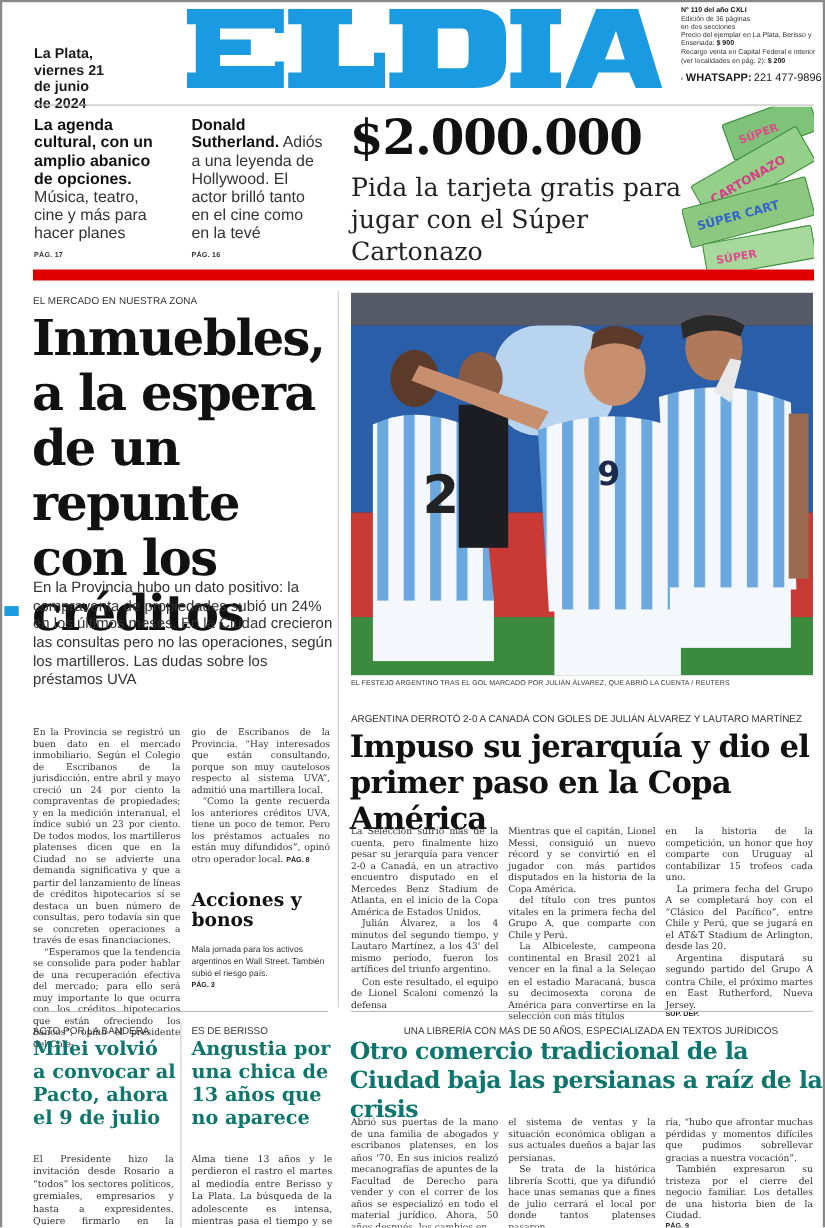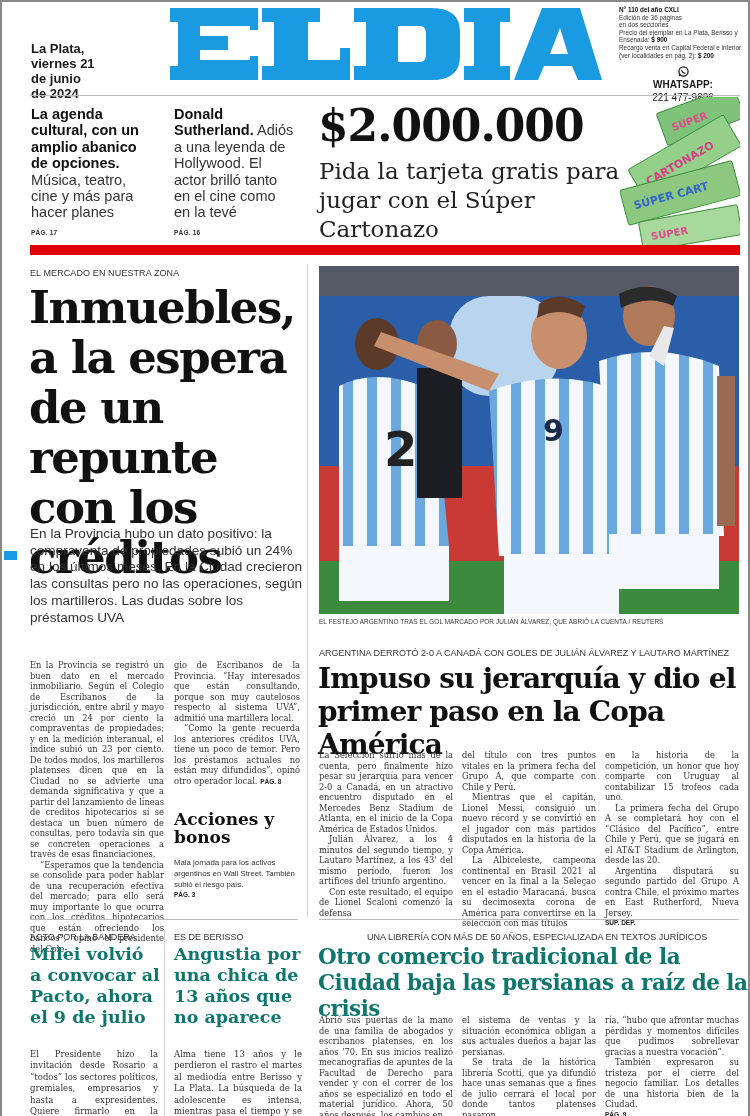--- a/index.html
+++ b/index.html
@@ -7,21 +7,21 @@
   body { position: relative; font-family: "Liberation Sans", sans-serif; color: #1a1a1a; }
   .frame { position: absolute; left: 0; top: 0; width: 750px; height: 1116px; border-left: 2px solid #888; border-top: 2px solid #888; border-right: 2px solid #888; }
   .abs { position: absolute; }
   .serif { font-family: "DejaVu Serif", "Liberation Serif", serif; }
 
   
   .dateline { left: 31px; top: 5px; width: 120px; font-weight: 700; font-size: 13px; line-height: 15px; color: #1a1a1a; margin-top: 36px; }
   .logo { left: 170px; top: 8px; width: 432px; height: 72px; }
   .edition { left: 619px; top: 6px; width: 128px; font-size: 6.4px; line-height: 7.6px; color: #333; }
   .edition b { color: #111; }
-  .whatsapp { left: 619px; top: 66px; width: 128px; font-size: 10px; white-space: nowrap; display: flex; align-items: center; gap: 2px; flex-direction: column; }
+  .whatsapp { left: 619px; top: 66px; width: 128px; font-size: 10px; white-space: nowrap; display: flex; align-items: center; gap: 2px; }
   .whatsapp .wa-label { font-weight: 700; }
 
   .hr-top { left: 30px; top: 95px; width: 710px; height: 1px; background: #bbb; }
 
   
   .teaser { font-size: 14.5px; line-height: 16.4px; color: #333; }
   .teaser b { color: #111; }
   .pag { font-size: 6.5px; font-weight: 700; color: #333; letter-spacing: 0.2px; }
   .promo-amount { left: 318px; top: 100px; font-size: 44px; font-weight: 900; color: #111; letter-spacing: -1px; line-height: 52px; }
   .promo-text { left: 319px; top: 157px; width: 320px; font-size: 23px; line-height: 29px; color: #222; }
@@ -212,22 +212,22 @@
 
 <div class="abs sports-kicker">ARGENTINA DERROTÓ 2-0 A CANADÁ CON GOLES DE JULIÁN ÁLVAREZ Y LAUTARO MARTÍNEZ</div>
 <div class="abs sports-headline serif">Impuso su jerarquía y dio el primer paso en la Copa América</div>
 
 <div class="abs body-col serif" style="left:319px; top:750px; width:134px;">
   <p>La Selección sufrió más de la cuenta, pero finalmente hizo pesar su jerarquía para vencer 2-0 a Canadá, en un atractivo encuentro disputado en el Mercedes Benz Stadium de Atlanta, en el inicio de la Copa América de Estados Unidos.</p>
   <p>Julián Álvarez, a los 4 minutos del segundo tiempo, y Lautaro Martínez, a los 43' del mismo período, fueron los artífices del triunfo argentino.</p>
   <p>Con este resultado, el equipo de Lionel Scaloni comenzó la defensa</p>
 </div>
 <div class="abs body-col serif" style="left:462px; top:750px; width:134px;">
+  <p>Mientras que el capitán, Lionel Messi, consiguió un nuevo récord y se convirtió en el jugador con más partidos disputados en la historia de la Copa América.</p>
   <p>del título con tres puntos vitales en la primera fecha del Grupo A, que comparte con Chile y Perú.</p>
-  <p>Mientras que el capitán, Lionel Messi, consiguió un nuevo récord y se convirtió en el jugador con más partidos disputados en la historia de la Copa América.</p>
   <p>La Albiceleste, campeona continental en Brasil 2021 al vencer en la final a la Seleçao en el estadio Maracaná, busca su decimosexta corona de América para convertirse en la selección con más títulos</p>
 </div>
 <div class="abs body-col serif" style="left:605px; top:750px; width:134px;">
   <p>en la historia de la competición, un honor que hoy comparte con Uruguay al contabilizar 15 trofeos cada uno.</p>
   <p>La primera fecha del Grupo A se completará hoy con el “Clásico del Pacífico”, entre Chile y Perú, que se jugará en el AT&amp;T Stadium de Arlington, desde las 20.</p>
   <p>Argentina disputará su segundo partido del Grupo A contra Chile, el próximo martes en East Rutherford, Nueva Jersey.</p>
   <div class="pagref">SUP. DEP.</div>
 </div>
 
 <div class="abs hr-mid" style="left:30px; top:919px; width:268px;"></div>

